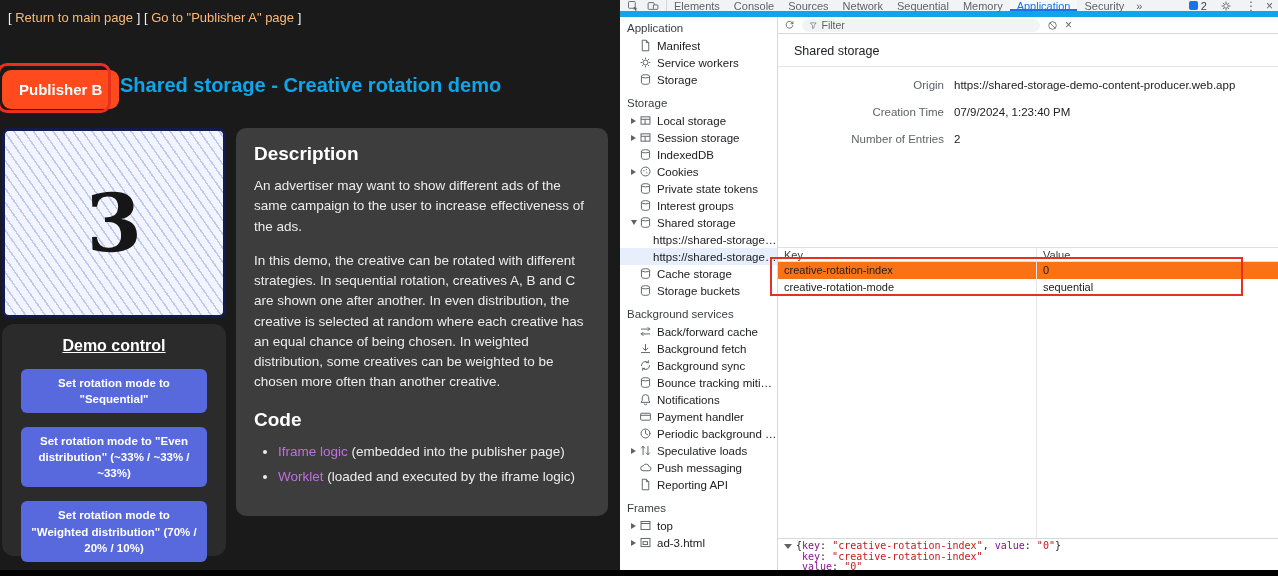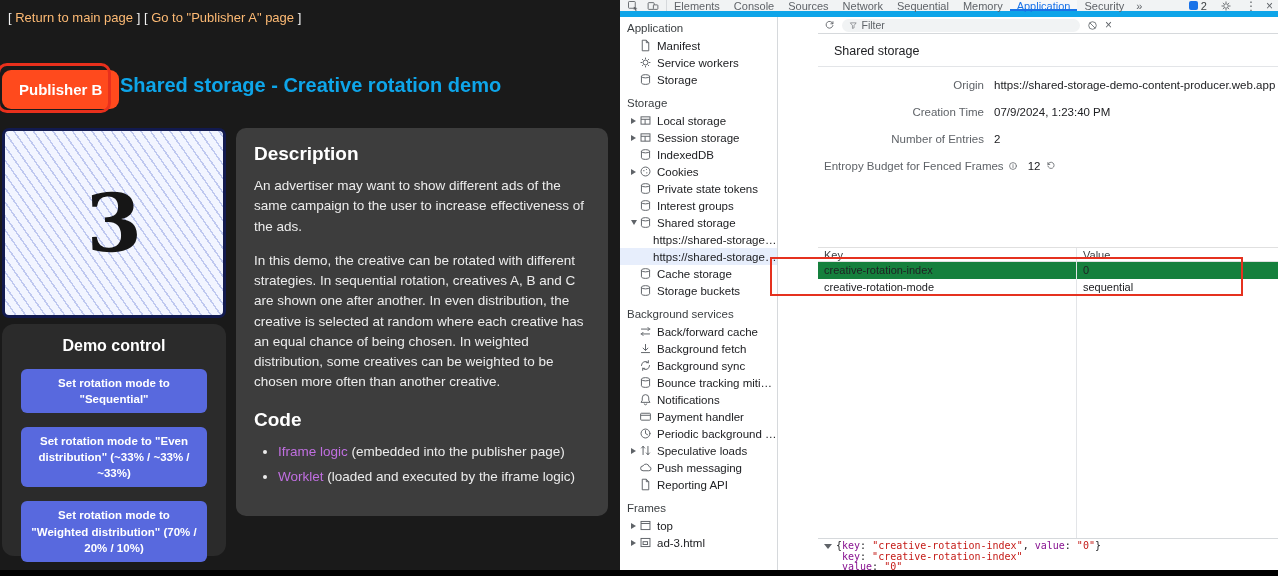--- a/index.html
+++ b/index.html
@@ -11,21 +11,21 @@
   .nav-links { position: absolute; top: 10px; left: 8px; font-size: 13px; color: #f2f2f2; }
   .nav-links a { color: #fdba74; text-decoration: none; cursor: pointer; }
   .pub-btn { position: absolute; top: 70px; left: 2px; background: #ff4a1d; color: #fff; font-weight: bold; font-size: 15px; padding: 11px 17px; border: none; border-radius: 9px; cursor: pointer; }
   .anno-pub { position: absolute; top: 63px; left: -3px; width: 114px; height: 50px; border: 3px solid #e8301c; border-radius: 10px; pointer-events: none; }
   .page-title { position: absolute; top: 74px; left: 120px; font-size: 20px; font-weight: bold; color: #0ea5e9; white-space: nowrap; }
   .creative { position: absolute; top: 128px; left: 2px; width: 224px; height: 190px; background: #f2f5ff;
     background-image: repeating-linear-gradient(55deg, rgba(108,128,214,0.38) 0px, rgba(108,128,214,0.38) 1.5px, transparent 1.5px, transparent 8px);
     border: 3px solid #121a4f; border-radius: 7px; display: flex; align-items: center; justify-content: center; cursor: pointer; }
   .creative-num { font-family: "DejaVu Serif", serif; font-size: 80px; font-weight: bold; color: #161616; transform: rotate(-2deg); }
   .demo-panel { position: absolute; top: 324px; left: 2px; width: 224px; height: 232px; background: #2b2b2b; border-radius: 12px; }
-  .demo-title { text-align: center; font-size: 16px; font-weight: bold; padding-top: 13px; }
+  .demo-title { text-align: center; font-size: 16px; font-weight: bold; padding-top: 13px; text-decoration: underline; }
   .demo-btns { display: flex; flex-direction: column; gap: 14px; padding: 14px 19px 0; }
   .demo-btn { background: #5869de; border: none; border-radius: 6px; color: #fff; font-family: "Liberation Sans", sans-serif; font-weight: bold; font-size: 11.5px; line-height: 1.4; padding: 6px 8px; text-align: center; cursor: pointer; }
   .desc-panel { position: absolute; top: 128px; left: 236px; width: 372px; height: 388px; background: #3d3d3d; border-radius: 10px; padding: 15px 18px; }
   .desc-panel h2 { font-size: 19px; font-weight: bold; margin: 0 0 11px; }
   .desc-panel p { font-size: 13.5px; line-height: 1.5; color: #ececec; margin: 0 0 14px; }
   .desc-panel h2.code-h { margin-top: 16px; }
   .code-list { margin: 4px 0 0; padding-left: 24px; }
   .code-list li { font-size: 13.5px; line-height: 1.5; margin-bottom: 5px; color: #ececec; }
   .code-link { color: #c06fe0; cursor: pointer; }
 
@@ -49,40 +49,40 @@
   .sec:first-child { margin-top: 0; }
   .row { height: 17px; display: flex; align-items: center; padding-left: 8px; cursor: pointer; white-space: nowrap; }
   .row.sel { background: #e7eefc; }
   .row.child { padding-left: 33px; }
   .exp { width: 11px; display: inline-flex; justify-content: center; align-items: center; flex: none; }
   .exp.closed::before { content: ""; width: 0; height: 0; border-top: 3.5px solid transparent; border-bottom: 3.5px solid transparent; border-left: 5px solid #5f6368; }
   .exp.open::before { content: ""; width: 0; height: 0; border-left: 3.5px solid transparent; border-right: 3.5px solid transparent; border-top: 5px solid #5f6368; }
   .ic { width: 13px; height: 13px; flex: none; color: #5f6368; margin-right: 5px; }
   .lbl { overflow: hidden; text-overflow: ellipsis; }
 
-  .dt-main { flex: 1; position: relative; overflow: hidden; margin-left: 40px; }
+  .dt-main { flex: 1; position: relative; overflow: hidden; }
   .dt-toolbar { height: 17px; border-bottom: 1px solid #d6d9dc; display: flex; align-items: center; gap: 7px; padding: 0 6px; }
   .dt-filter { width: 238px; height: 13px; background: #f1f3f4; border-radius: 7px; display: flex; align-items: center; gap: 4px; padding: 0 7px; color: #5f6368; }
   .dt-filter input { border: none; outline: none; background: transparent; font-size: 10.5px; width: 100%; font-family: "Liberation Sans", sans-serif; }
   .dt-filter input::placeholder { color: #5f6368; }
   .tbtn { display: flex; align-items: center; justify-content: center; cursor: pointer; color: #5f6368; }
 
   .dt-heading { padding: 10px 16px 8px; font-size: 12.5px; border-bottom: 1px solid #e3e5e8; }
   .fields { padding-top: 4px; }
   .f-row { height: 27px; display: flex; align-items: center; font-size: 11.5px; }
   .f-label { min-width: 166px; text-align: right; color: #5f6368; white-space: nowrap; flex: none; display: inline-flex; justify-content: flex-end; align-items: center; gap: 4px; padding-left: 6px; }
   .f-value { margin-left: 10px; color: #202124; white-space: nowrap; display: inline-flex; align-items: center; gap: 6px; }
 
   .grid { position: absolute; top: 230px; left: 0; right: 0; bottom: 32px; border-top: 1px solid #e0e0e0; font-size: 11px; }
   .grid::after { content: ""; position: absolute; left: 258px; top: 0; bottom: 0; width: 1px; background: #e3e5e8; }
   .g-row { display: flex; height: 17px; line-height: 17px; }
   .g-head { height: 14px; line-height: 14px; border-bottom: 1px solid #e0e0e0; color: #3c4043; }
   .g-key { width: 258px; padding-left: 6px; flex: none; overflow: hidden; }
   .g-val { padding-left: 7px; overflow: hidden; }
-  .g-row.stripe { background: #15803d; }
+  .g-row.stripe { background: #f97316; }
   .g-row.datarow { cursor: pointer; }
 
   .anno-rows { position: absolute; left: 150px; top: 257px; width: 473px; height: 39px; border: 2px solid #e5311f; pointer-events: none; z-index: 5; }
 
   .preview { position: absolute; left: 0; right: 0; bottom: 0; height: 32px; border-top: 1px solid #d6d9dc; font-family: "DejaVu Sans Mono", monospace; font-size: 10px; line-height: 10.5px; padding: 2px 0 0 6px; overflow: hidden; background: #fff; }
   .pv-line { white-space: nowrap; }
   .pv-child { padding-left: 18px; }
   .tri { display: inline-block; width: 0; height: 0; border-left: 4px solid transparent; border-right: 4px solid transparent; border-top: 5px solid #5f6368; margin-right: 4px; cursor: pointer; }
   .p { color: #202124; } .n { color: #881391; } .s { color: #c41a16; }
 
@@ -477,34 +477,20 @@
             <span class="f-value">https://shared-storage-demo-content-producer.web.app</span>
           </div>
           <div class="f-row">
             <span class="f-label">Creation Time</span>
             <span class="f-value">07/9/2024, 1:23:40 PM</span>
           </div>
           <div class="f-row">
             <span class="f-label">Number of Entries</span>
             <span class="f-value">2</span>
           </div>
-          <div class="f-row">
-            <span class="f-label">
-                <span>Entropy Budget for Fenced Frames</span>
-                <svg width="10" height="10" viewBox="0 0 16 16">
-                  <use href="#sym-info"></use>
-                </svg>
-              </span>
-            <span class="f-value">
-                <span>12</span>
-                <svg width="10" height="10" viewBox="0 0 16 16" style="transform:scaleX(-1);color:#5f6368">
-                  <use href="#sym-refresh"></use>
-                </svg>
-              </span>
-          </div>
         </div>
 
         <div class="grid">
           <div class="g-row g-head">
             <span class="g-key">Key</span>
             <span class="g-val">Value</span>
           </div>
           <div class="g-row datarow stripe">
             <span class="g-key">creative-rotation-index</span>
             <span class="g-val">0</span>

